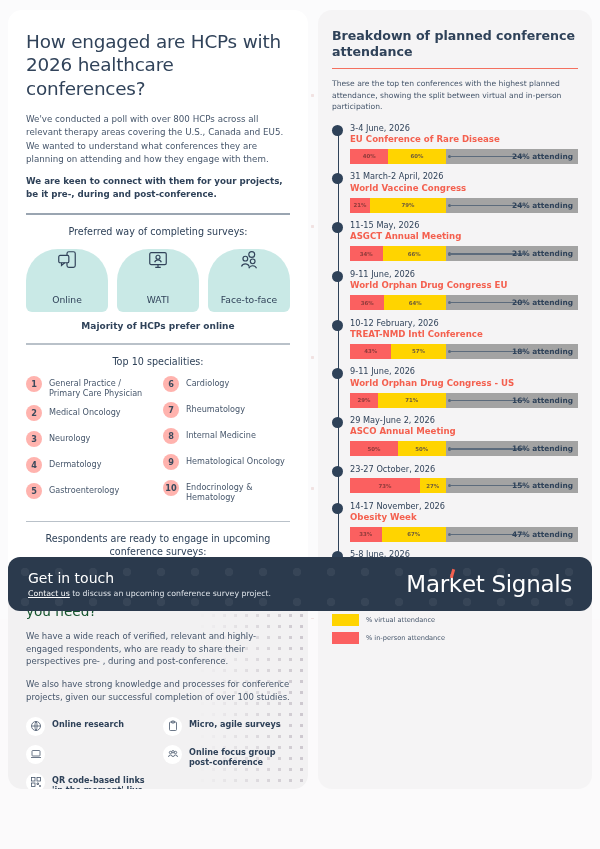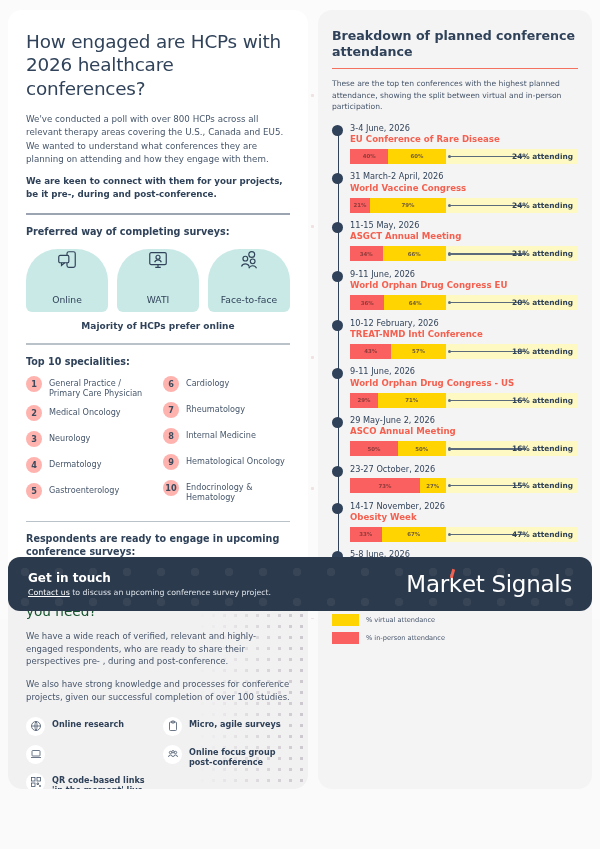--- a/index.html
+++ b/index.html
@@ -30,21 +30,21 @@
   h1.title {
     font-size: 18.4px; line-height: 1.27; color:#31435a; font-weight:400;
     letter-spacing:-.2px;
   }
   p.lead {
     margin-top: 13px; font-size: 8.7px; line-height:1.52; color:#46566b;
   }
   p.lead-bold { margin-top: 9px; font-size:8.7px; line-height:1.52; color:#2f4259; font-weight:700; }
   .rule { height:1.3px; background:#9aa5b1; margin:12px 0 11px 0; }
   .rule.soft { background:#b9c1c9; }
-  .sec-h { font-size:9.6px; font-weight:700; color:#2f4259; line-height:1.3; }
+  .sec-h { font-size:9.6px; font-weight:400; color:#2f4259; line-height:1.3;text-align:center; }
 
   
   .arches { display:flex; gap:9px; margin-top:11px; }
   .arch {
     flex:1; height:63px; background:#c9e9e6;
     border-radius:32px 32px 6px 6px;
     display:flex; flex-direction:column; align-items:center; justify-content:space-between;
     padding-bottom:7px;
   }
   .arch svg { margin-bottom:4px; }
@@ -103,21 +103,21 @@
   .r-rule { height:1.4px; background:#f4705f; margin:8px 0 9px 0; }
   .r-lead { font-size:7.6px; line-height:1.52; color:#46566b; }
 
   .timeline { position:relative; margin-top:10px; }
   .tl-line { position:absolute; left:5.5px; top:6px; bottom:10px; width:1.4px; background:#2f4259; }
   .conf { position:relative; padding-left:18px; margin-bottom:7.5px; }
   .dot { position:absolute; left:0; top:2px; width:11px; height:11px; border-radius:50%; background:#2f4259; }
   .c-date { font-size:8.2px; color:#31435a; line-height:1.3; }
   .c-name { font-size:8.6px; font-weight:700; color:#f4604f; line-height:1.35; margin-top:.5px; }
   .bar {
-    position:relative; display:flex; align-items:center; height:15px; background:#fef9c3;
+    position:relative; display:flex; align-items:center; height:15px; background:#a3a3a3;
     margin-top:3.5px; overflow:hidden;
   }
   .seg-red { background:#fb6060; height:100%; display:flex; align-items:center; justify-content:center; }
   .seg-yel { background:#ffd400; height:100%; display:flex; align-items:center; justify-content:center; }
   .seg-lbl { font-size:5.4px; font-weight:700; color:#6e5c3a; }
   .seg-red .seg-lbl { color:#8d3a3a; }
   .bar-rest { position:relative; flex:1; height:100%; display:flex; align-items:center; }
   .conn { position:absolute; left:4px; right:52px; height:1.2px; background:#5c6b7c; }
   .conn-dot { position:absolute; left:2px; width:3.4px; height:3.4px; border-radius:50%; background:#5c6b7c; }
   .att { position:absolute; right:5px; font-size:7.4px; font-weight:700; color:#2f4259; }
@@ -141,21 +141,21 @@
   
   .footer {
     position:absolute; left:8px; right:8px; bottom:8px; height:54px;
     background:#2b3a4d; border-radius:12px; overflow:hidden;
     display:flex; align-items:center; justify-content:space-between; padding:0 20px;
   }
   .f-dots { position:absolute; inset:0; pointer-events:none;
     background-image: radial-gradient(circle, rgba(255,255,255,.055) 4px, transparent 4.5px);
     background-size: 34px 30px; }
   .f-l { position:relative; }
-  .f-h { font-size:12px; font-weight:700; color:#ffffff; }
+  .f-h { font-size:14px; font-weight:400; color:#ffffff; }
   .f-p { font-size:7.8px; color:#dfe4ea; margin-top:3px; }
   .f-link { color:#ffffff; text-decoration:underline; }
   .logo { position:relative; font-size:23px; color:#ffffff; font-weight:400; letter-spacing:-.3px; }
   .logo .tick { position:relative; }
   .logo .tick::after {
     content:""; position:absolute; left:2px; top:-2px; width:2.6px; height:9px;
     background:#f4604f; transform: rotate(16deg);
   }
 </style>
 </head>

